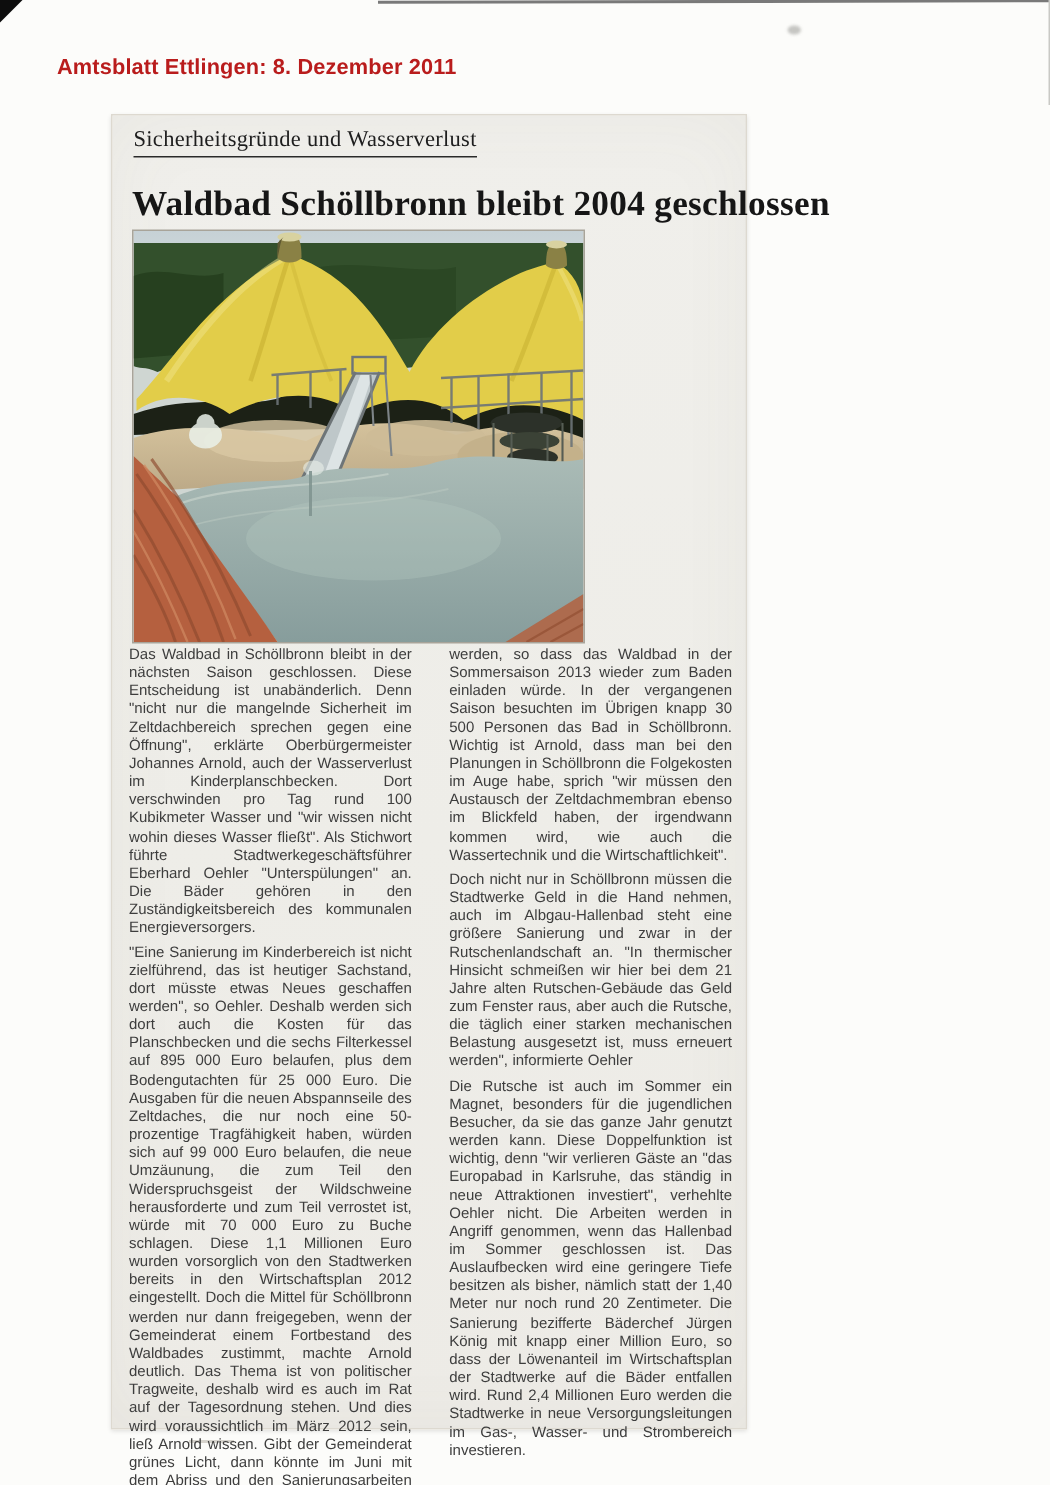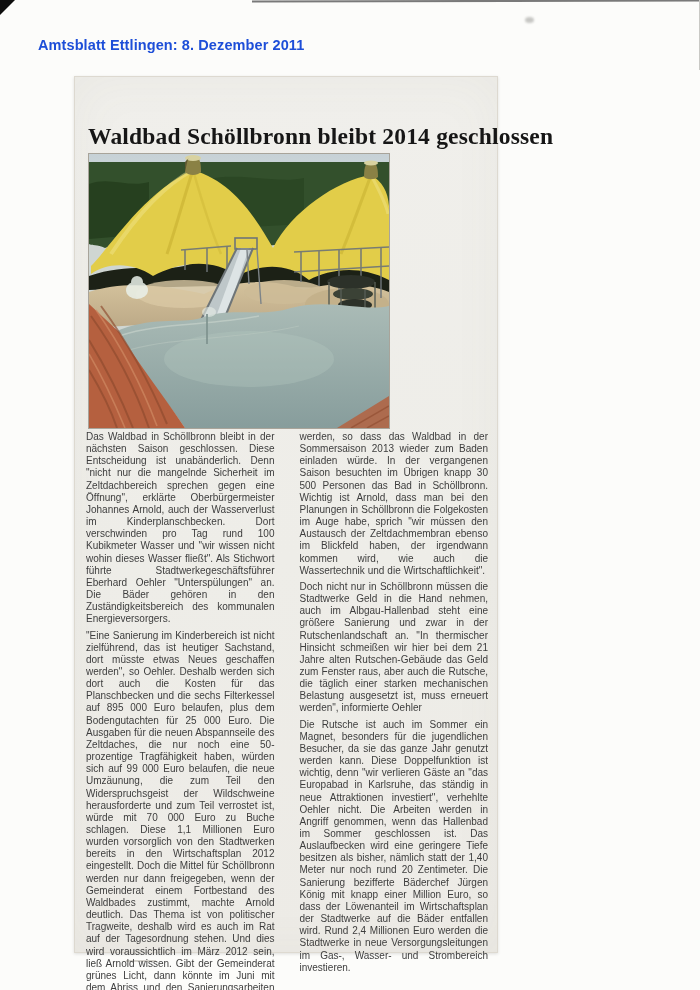--- a/index.html
+++ b/index.html
@@ -11,21 +11,21 @@
   }
   
   .scan-topline{position:absolute;top:0;left:252px;width:448px;height:2px;background:#4d4d4d;opacity:.75;transform:rotate(-.12deg);}
   .scan-corner{position:absolute;top:0;left:0;width:0;height:0;border-top:15px solid #0d0d0d;border-right:15px solid transparent;}
   .scan-smudge1{position:absolute;top:17px;left:525px;width:9px;height:6px;background:#9a9a96;border-radius:50%;filter:blur(1px);opacity:.55;}
   .scan-smudge2{position:absolute;top:960px;left:126px;width:30px;height:2px;background:#d6d3cc;}
   .scan-edge-right{position:absolute;top:0;right:0;width:1px;height:70px;background:#c9c9c5;}
 
   .dateline{
     position:absolute;left:38px;top:37px;
-    font-size:14.5px;font-weight:700;color:#1d4ed8;letter-spacing:.1px;
+    font-size:14.5px;font-weight:700;color:#b91c1c;letter-spacing:.1px;
   }
 
   .clipping{
     position:absolute;left:74px;top:76px;width:424px;height:877px;
     background:linear-gradient(180deg,#f0efeb 0%,#eeede8 55%,#edebe6 100%);
     border:1px solid #ddd9d0;
     box-shadow:0 1px 3px rgba(0,0,0,.12), inset 0 0 50px rgba(125,118,100,.05);
     box-sizing:border-box;
   }
 
@@ -74,21 +74,22 @@
 <div class="scan-topline"></div>
 <div class="scan-corner"></div>
 <div class="scan-smudge1"></div>
 <div class="scan-smudge2"></div>
 <div class="scan-edge-right"></div>
 
 <div class="dateline">Amtsblatt Ettlingen: 8. Dezember 2011</div>
 
 <div class="clipping">
 
-  <h1 class="headline">Waldbad Schöllbronn bleibt 2014 geschlossen</h1>
+  <div class="kicker">Sicherheitsgründe und Wasserverlust</div>
+  <h1 class="headline">Waldbad Schöllbronn bleibt 2004 geschlossen</h1>
 
   <div class="photo">
     <svg viewBox="0 0 300 274" preserveAspectRatio="none">
       <defs>
         <linearGradient id="sky" x1="0" y1="0" x2="0" y2="1">
           <stop offset="0" stop-color="#c6d1d6"></stop>
             <stop offset="1" stop-color="#e9ece6"></stop>
         </linearGradient>
         <linearGradient id="water" x1="0" y1="0" x2="0" y2="1">
           <stop offset="0" stop-color="#aabbb6"></stop>

